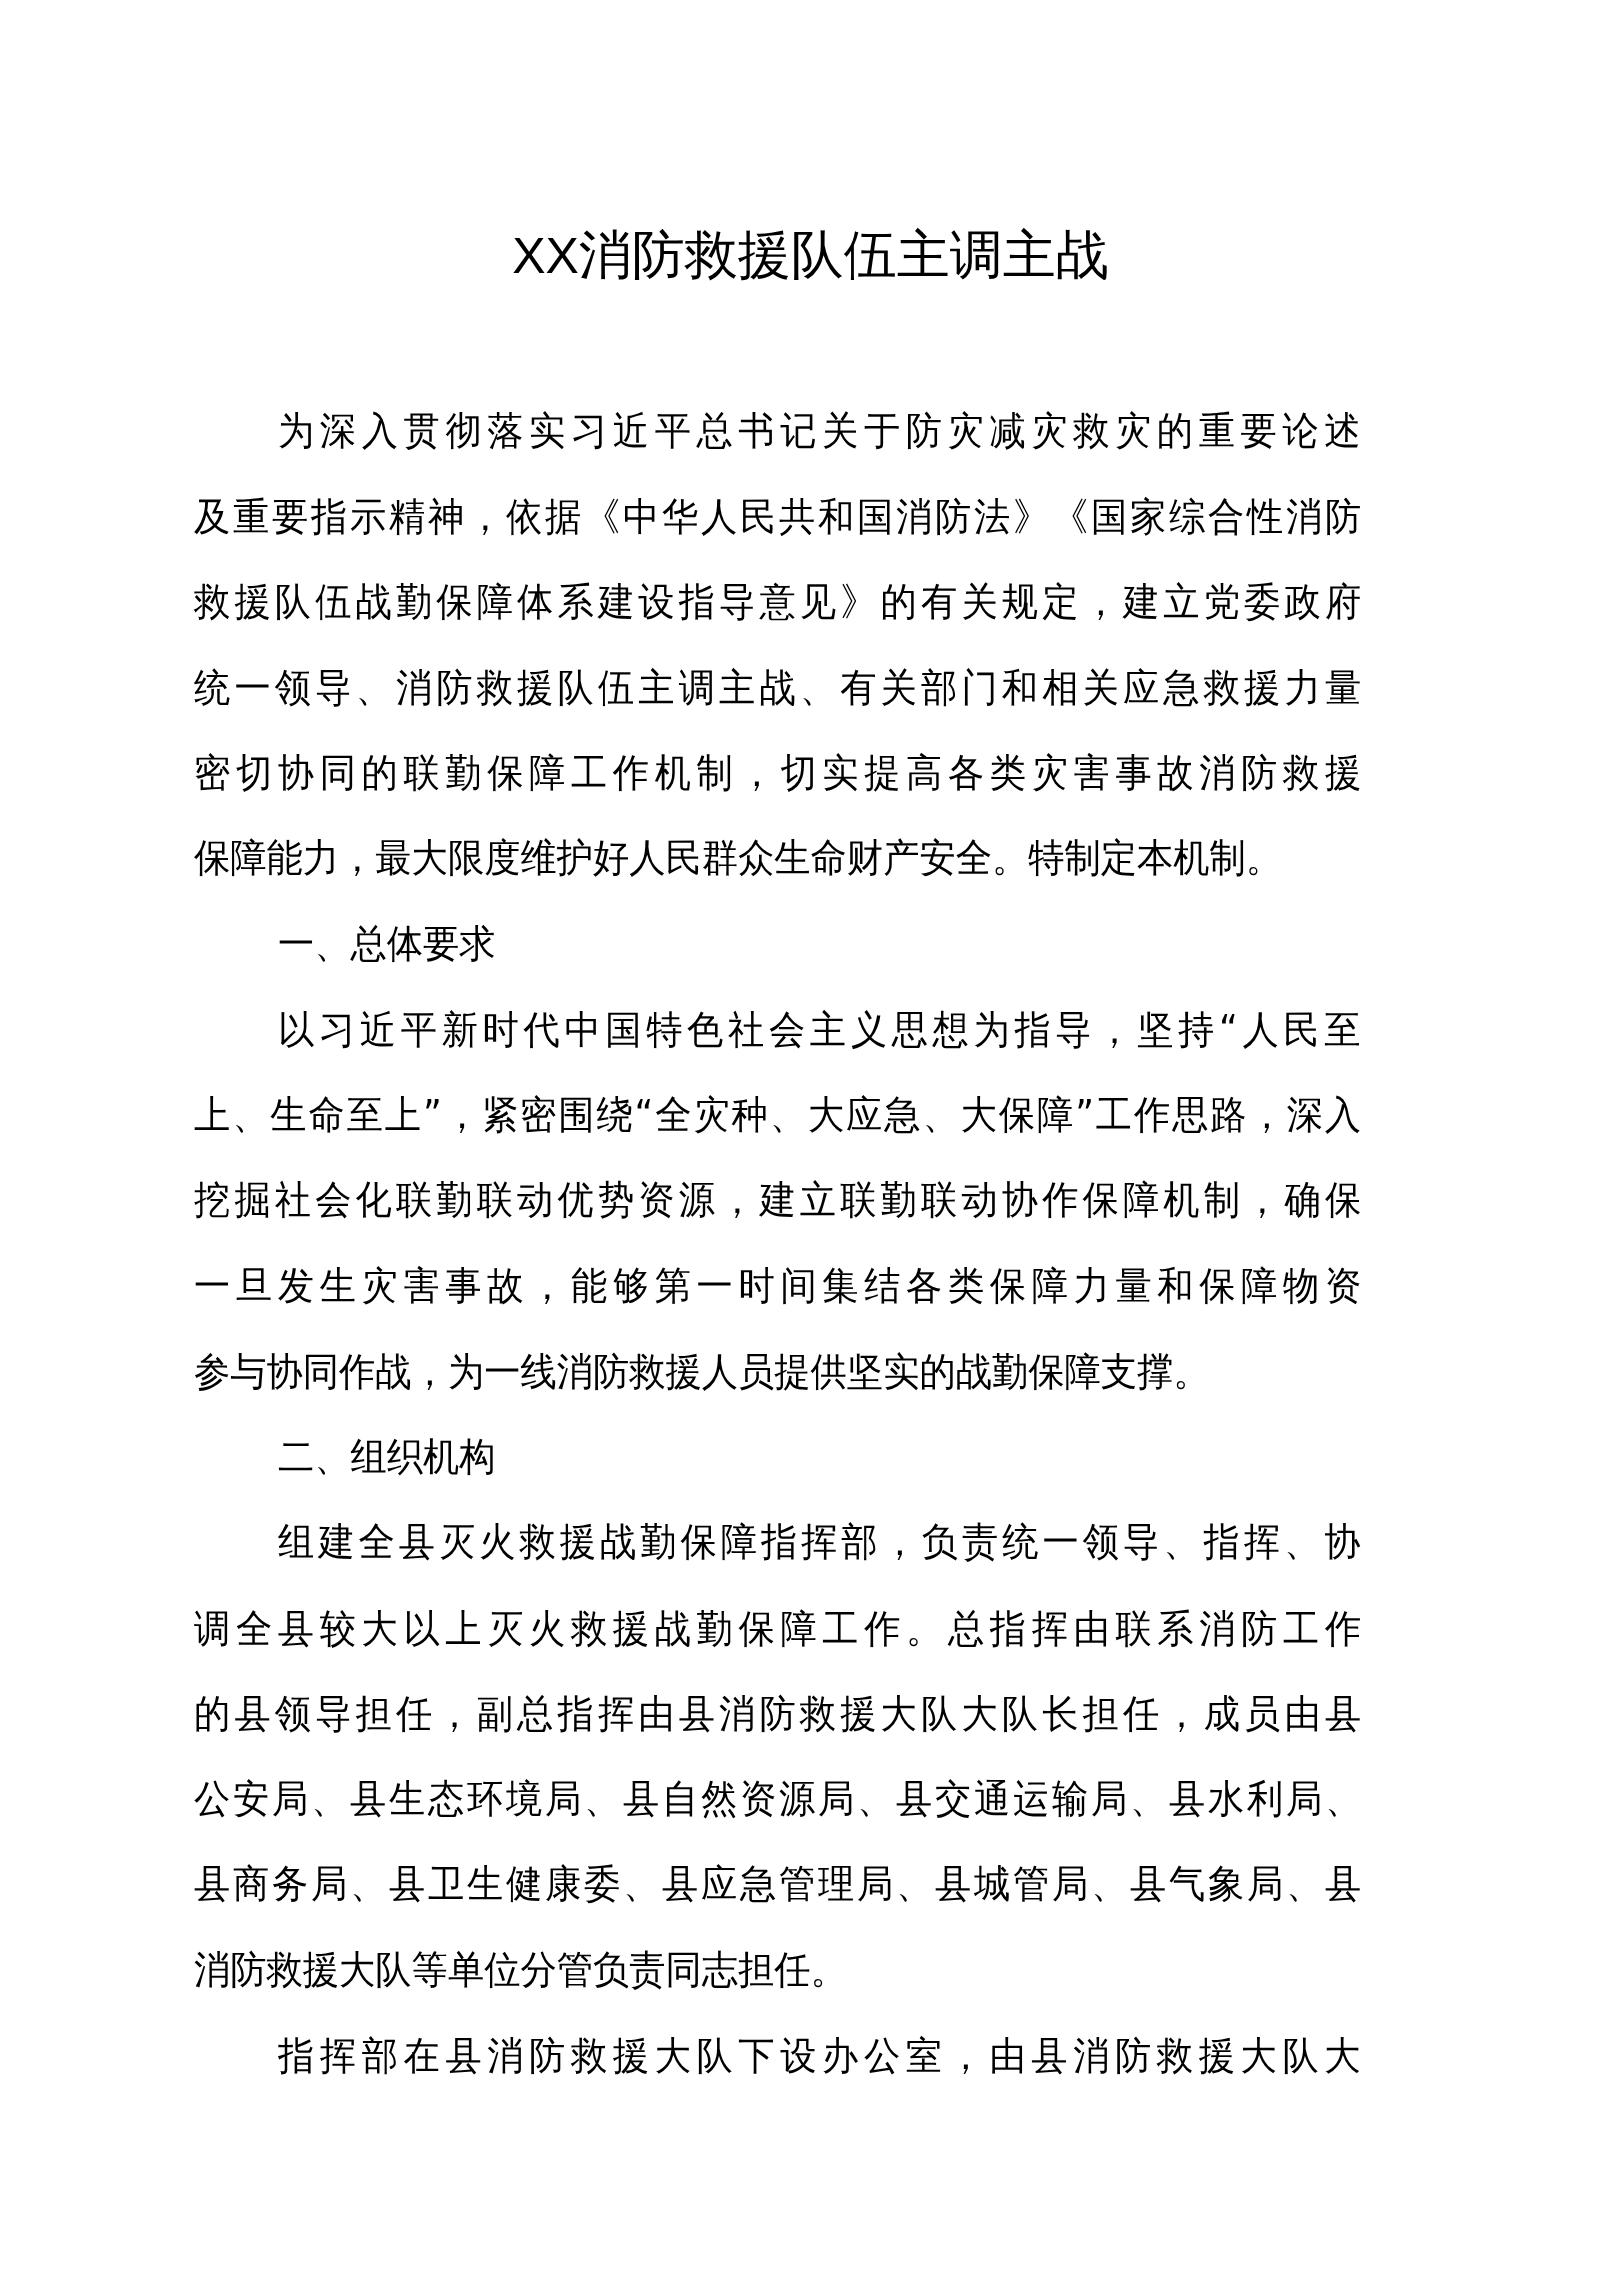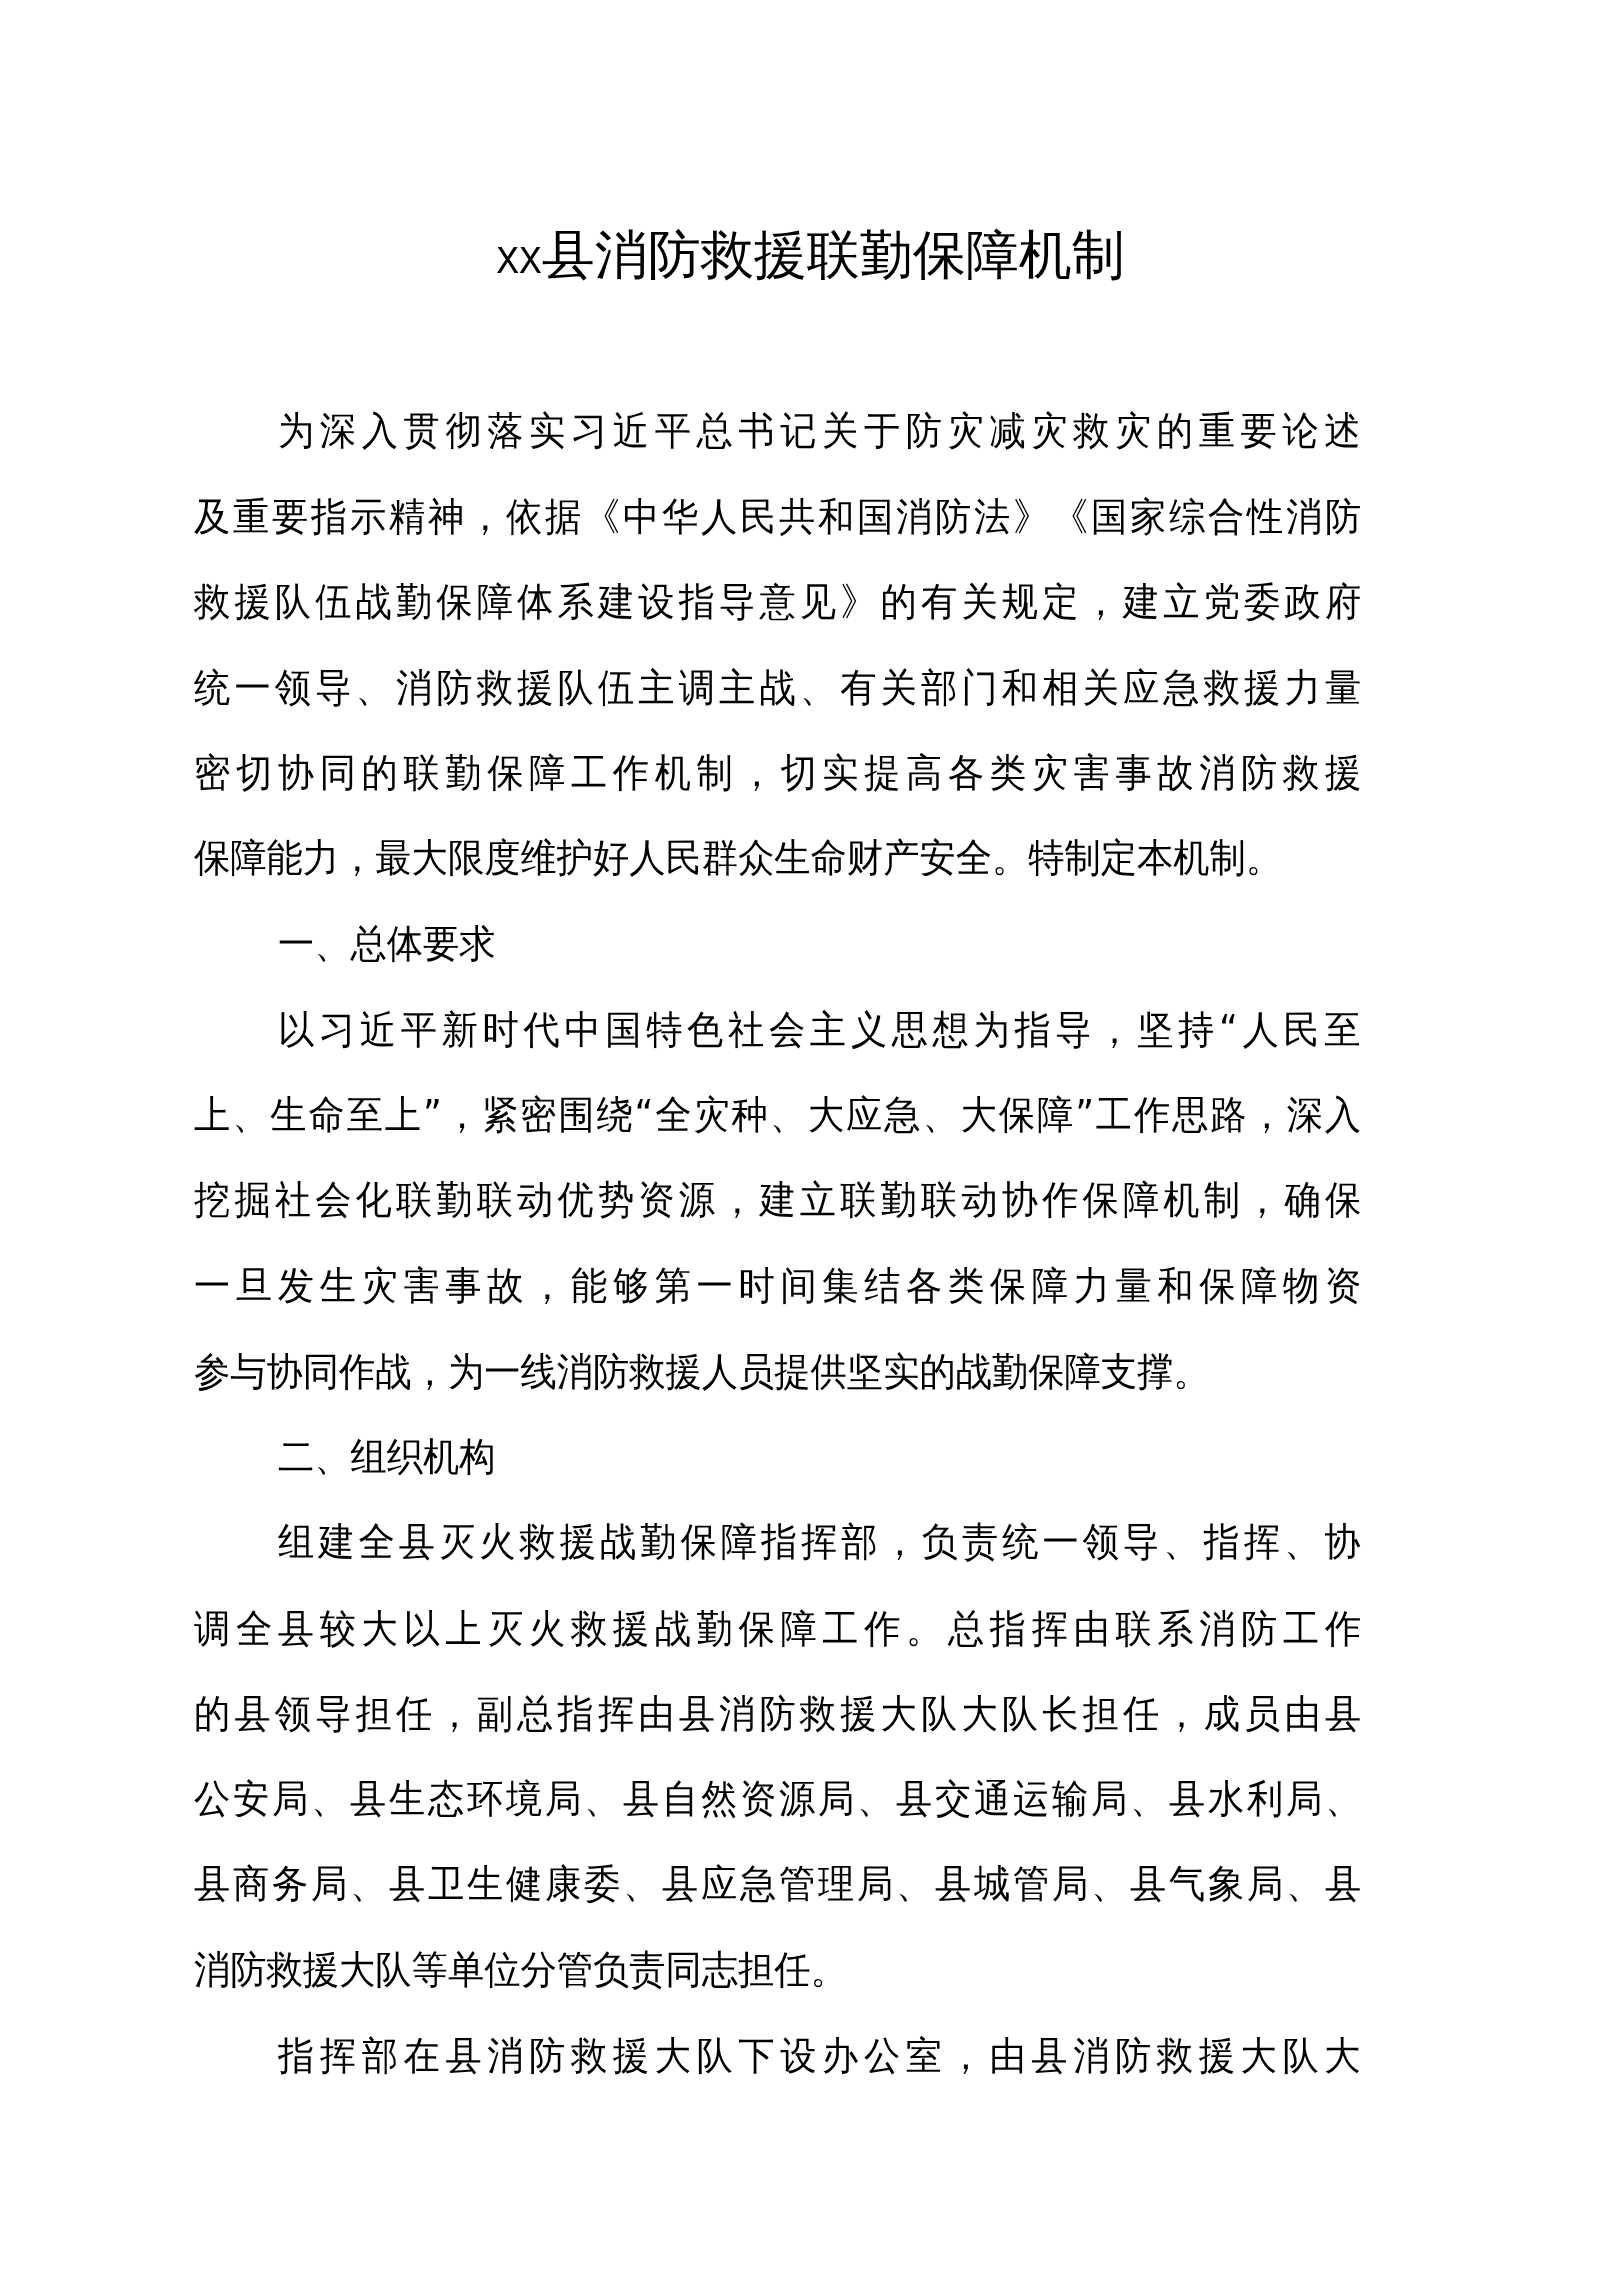--- a/index.html
+++ b/index.html
@@ -27,22 +27,22 @@
       left: 0;
       width: 1621px;
       top: 223px;
       text-align: center;
       font-size: 53px;
       line-height: 63px;
       white-space: nowrap;
       letter-spacing: 0px;
     }
     .title .latin {
-      font-family: Liberation Mono, monospace;
-      font-size: 38px;
+      font-family: Liberation Sans, sans-serif;
+      font-size: 50px;
     }
     .line {
       position: absolute;
       left: 194px;
       width: 1255px;
       font-size: 39px;
       line-height: 51px;
       white-space: nowrap;
       text-align: justify;
       text-align-last: justify;
@@ -60,21 +60,21 @@
       transform: scaleX(0.93);
       transform-origin: left center;
     }
   </style>
 </head>
 <body>
 
 <div class="page">
 
   <div class="title">
-    <span class="latin">XX</span><span>县消防救援联勤保障机制</span>
+    <span class="latin">XX</span><span>消防救援队伍主调主战</span>
   </div>
 
   <div class="line indent" style="top:405px;">为深入贯彻落实习近平总书记关于防灾减灾救灾的重要论述</div>
   <div class="line" style="top:491px;">及重要指示精神，依据《中华人民共和国消防法》《国家综合性消防</div>
   <div class="line" style="top:576px;">救援队伍战勤保障体系建设指导意见》的有关规定，建立党委政府</div>
   <div class="line" style="top:662px;">统一领导、消防救援队伍主调主战、有关部门和相关应急救援力量</div>
   <div class="line" style="top:747px;">密切协同的联勤保障工作机制，切实提高各类灾害事故消防救援</div>
   <div class="line last" style="top:832px;">保障能力，最大限度维护好人民群众生命财产安全。特制定本机制。</div>
 
   <div class="heading" style="top:918px;">一、总体要求</div>

